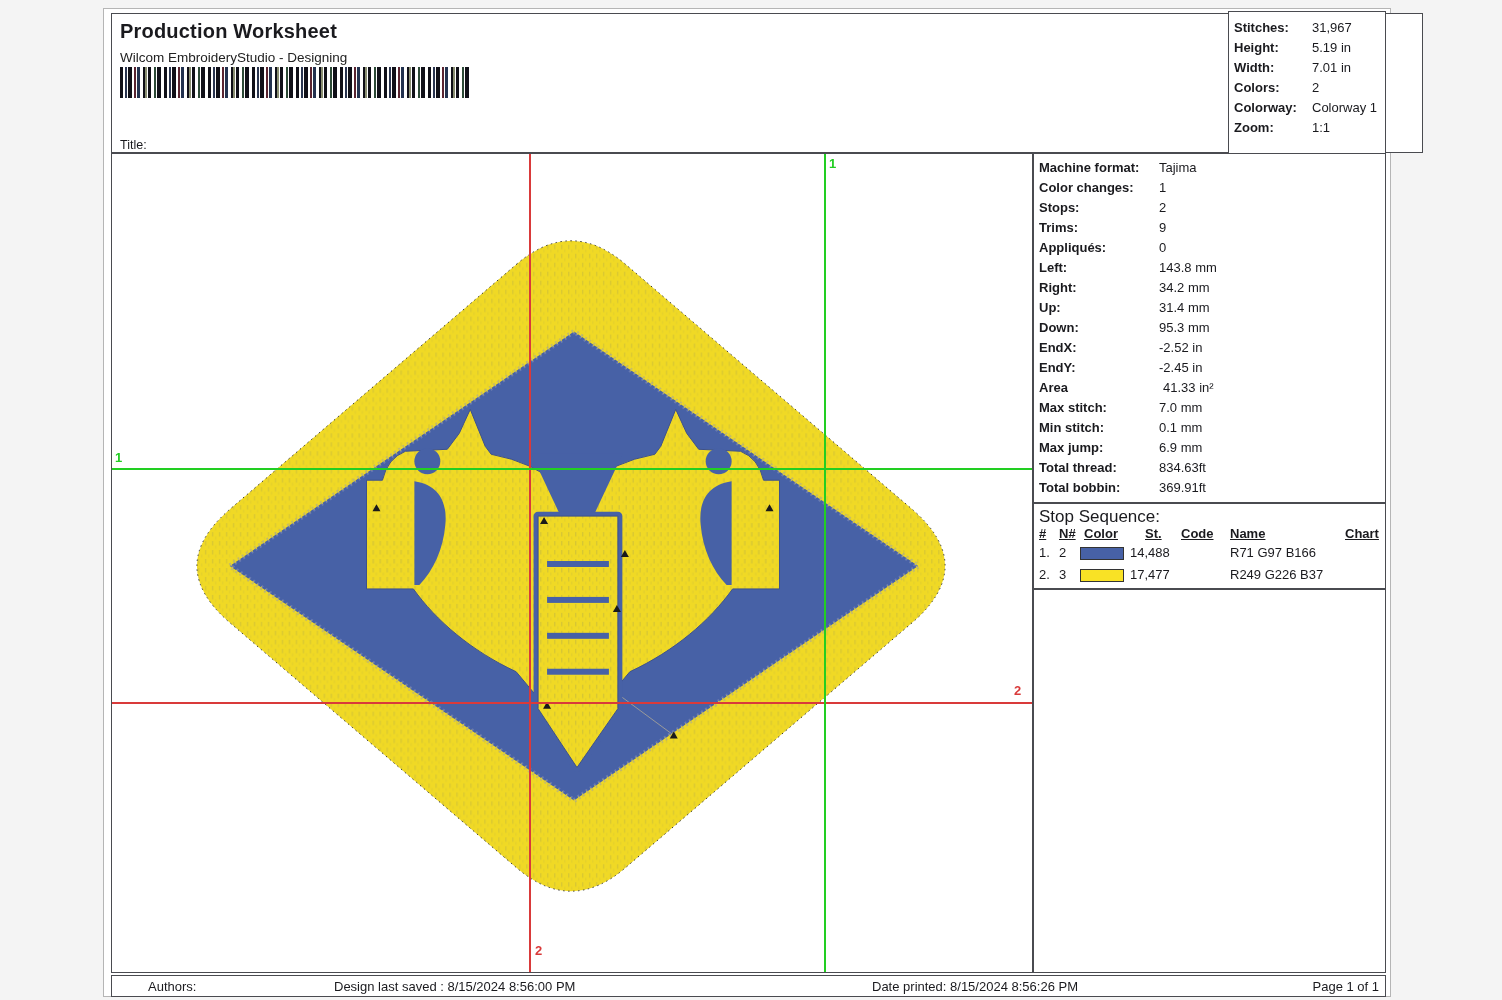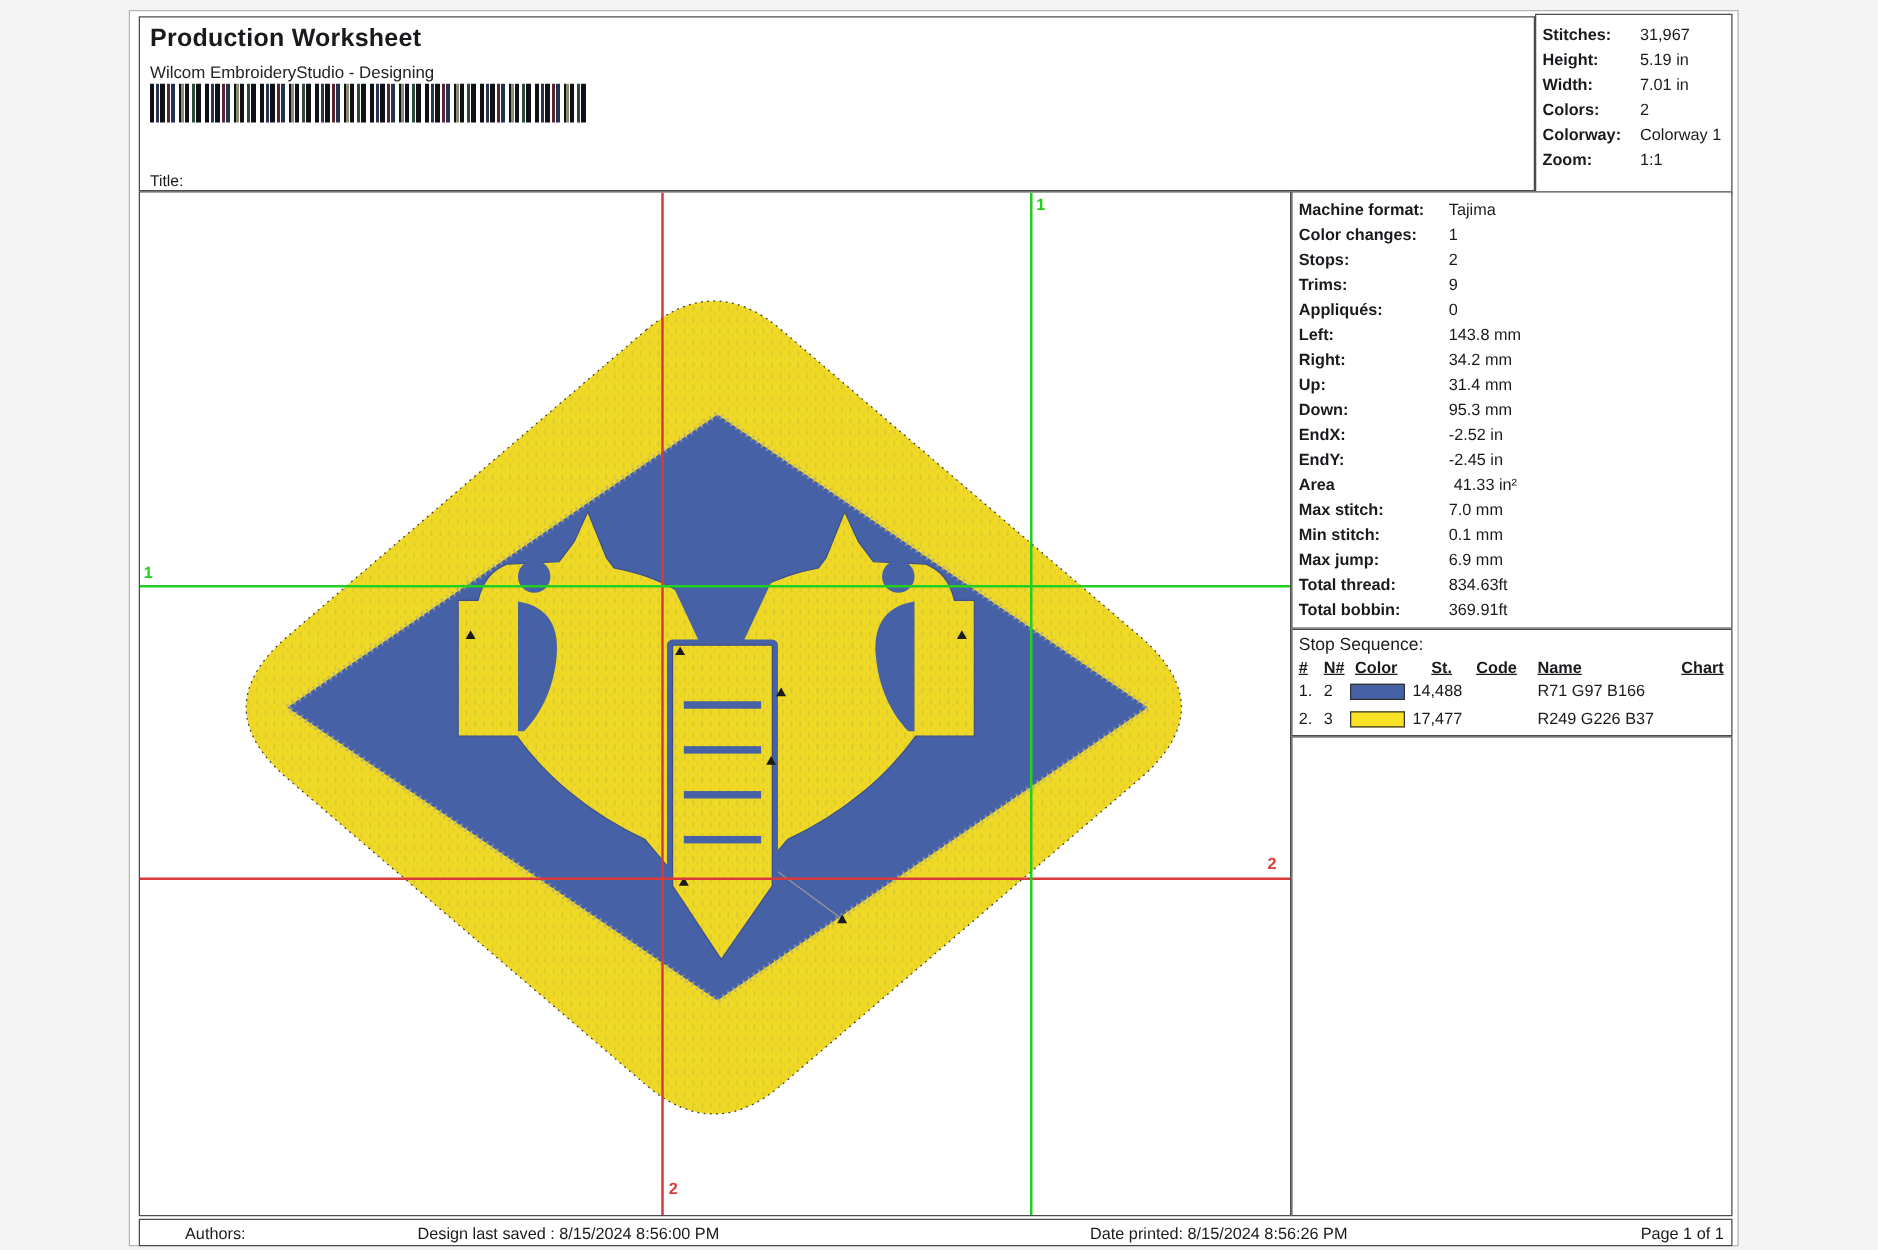--- a/index.html
+++ b/index.html
@@ -15,21 +15,21 @@
       #fff 12px 14px,#5a2430 14px 16px,#fff 16px 17px,#23324f 17px 20px,#fff 20px 23px,
       #101018 23px 25px,#8a8f72 25px 27px,#fff 27px 28px,#101018 28px 31px,#fff 31px 34px,
       #2c4a36 34px 36px,#fff 36px 37px,#101018 37px 41px,#fff 41px 44px);}
   .design-row{position:absolute;left:8px;top:94px;}
   .design-lbl{font-size:12.5px;vertical-align:top;}
   .design-val{font-size:18.5px;font-weight:700;margin-left:8px;letter-spacing:.3px;}
   .title-lbl{position:absolute;left:8px;top:124px;font-size:12.5px;}
   .kv{position:absolute;font-size:13px;line-height:20.4px;white-space:nowrap;}
   .kv .lbl{position:absolute;left:0;font-weight:bold;}
   .kv .val{position:absolute;white-space:nowrap;}
-  .stop-title{position:absolute;left:5px;top:3px;font-size:14px;}
+  .stop-title{position:absolute;left:5px;top:3px;font-size:17px;}
   .stop-head span{position:absolute;top:22px;font-size:13px;font-weight:700;text-decoration:underline;}
   .stop-row{position:absolute;font-size:13px;}
   .swatch{position:absolute;width:44px;height:13px;border:1px solid #333;box-sizing:border-box;}
   .footer{position:absolute;font-size:13px;margin-left:32px;}
   .canvas-wrap{overflow:hidden;}
   .gline{position:absolute;}
   .gv{top:0;width:2px;height:818px;}
   .gh{left:0;height:2px;width:920px;}
   .red{background:var(--guide_red);}
   .green{background:var(--guide_green);}
@@ -37,21 +37,21 @@
   .glabel.r{color:var(--guide_red);}
   .glabel.g{color:var(--guide_green);}
   svg{display:block;}
 </style>
 </head>
 <body>
 
 <div class="stage">
   <div class="page">
 
-    <div class="box" style="left:7px;top:4px;width:1117px;height:140px;padding-left:33px;">
+    <div class="box" style="left:7px;top:4px;width:1312px;height:140px;padding-left:33px;">
       <div class="hdr-title">Production Worksheet</div>
       <div class="hdr-sub">Wilcom EmbroideryStudio - Designing</div>
       <div class="barcode"></div>
       <div class="title-lbl">Title:</div>
     </div>
 
     <div class="box" style="left:1124px;top:2px;width:158px;height:145px;">
       <div class="kv" style="left:5px;top:6px;width:148px;">
         <span class="lbl" style="top:0">Stitches:</span>
           <span class="val" style="left:78px;top:0">31,967</span>

